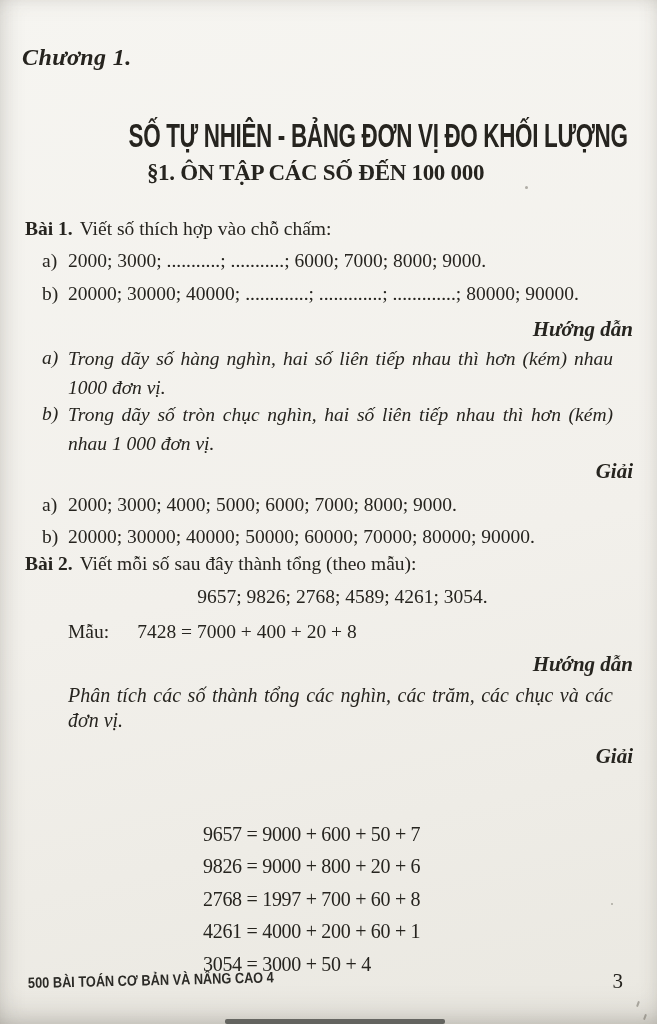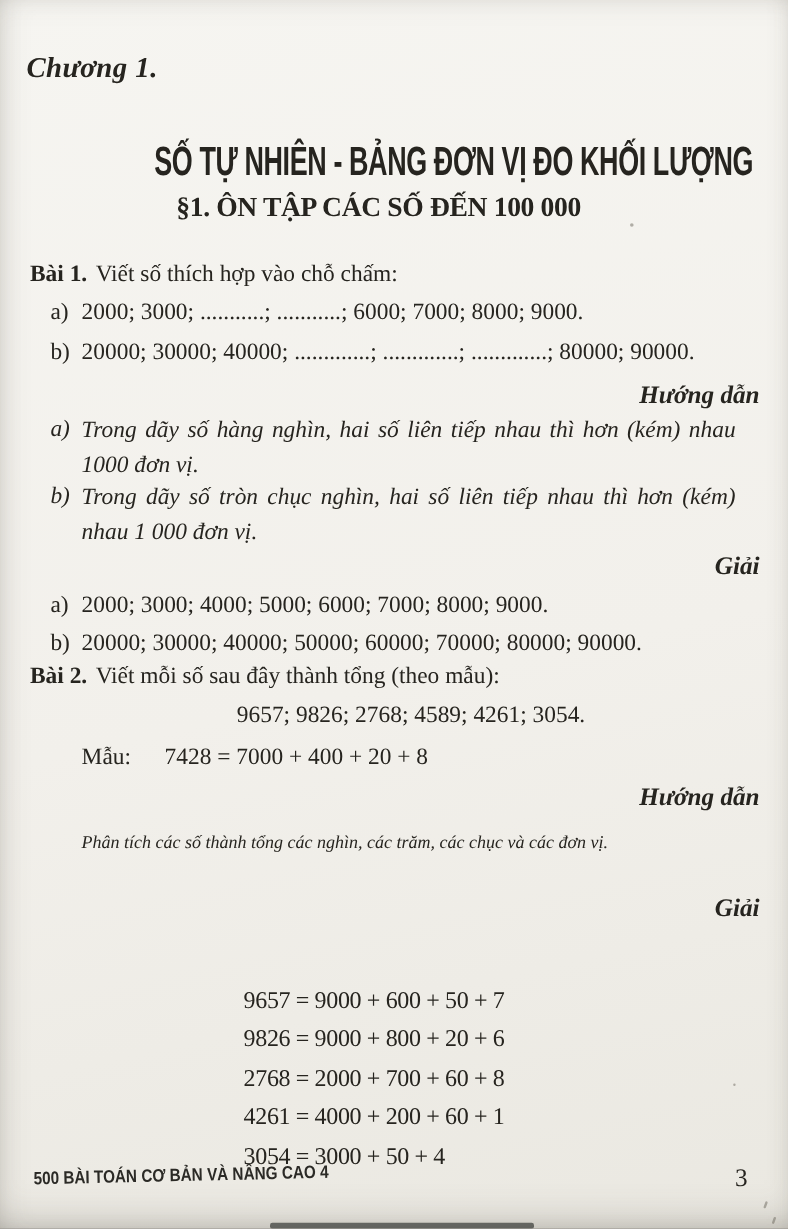--- a/index.html
+++ b/index.html
@@ -32,21 +32,21 @@
   .li.hint { right:44px; font-style:italic; }
   .li.hint .li-text { text-align:justify; line-height:28.5px; }
 
   .heading-c { left:0; right:24px; text-align:right; font-size:21px; font-weight:bold; font-style:italic; line-height:1.25; }
 
   .nums-line { left:0; right:0; top:586px; padding-left:28px; text-align:center; font-size:19.5px; }
 
   .mau-line { left:68px; top:621px; font-size:19.5px; }
   .mau-label { margin-right:28px; }
 
-  .para { left:68px; width:545px; top:683px; font-style:italic; font-size:15px; line-height:40px; text-align:justify; }
+  .para { left:68px; width:545px; top:683px; font-style:italic; font-size:20px; line-height:25px; text-align:justify; }
 
   .equations { left:203px; top:774px; font-size:20px; letter-spacing:-.3px;margin-top:44px; }
   .eq { height:32.4px; line-height:32.4px; white-space:nowrap; }
 
   .footer-title { left:28px; top:974px; font-family:"Liberation Sans","DejaVu Sans",sans-serif;
     font-size:15px; font-weight:bold; color:#2b2a26; transform:rotate(-1.3deg); transform-origin:left center; }
   .squeeze-sm { display:inline-block; transform:scaleX(.85); transform-origin:left center; white-space:nowrap; }
 
   .page-number { right:34px; top:969px; font-size:21px; }
 
@@ -115,21 +115,21 @@
 
   <p class="abs heading-c" style="top:651px">Hướng dẫn</p>
 
   <p class="abs para">Phân tích các số thành tổng các nghìn, các trăm, các chục và các đơn vị.</p>
 
   <p class="abs heading-c" style="top:743px">Giải</p>
 
   <div class="abs equations">
     <div class="eq">9657 = 9000 + 600 + 50 + 7</div>
     <div class="eq">9826 = 9000 + 800 + 20 + 6</div>
-    <div class="eq">2768 = 2000 + 700 + 60 + 8</div>
+    <div class="eq">2768 = 1997 + 700 + 60 + 8</div>
     <div class="eq">4261 = 4000 + 200 + 60 + 1</div>
     <div class="eq">3054 = 3000 + 50 + 4</div>
   </div>
 
   <p class="abs footer-title"><span class="squeeze-sm">500 BÀI TOÁN CƠ BẢN VÀ NÂNG CAO 4</span></p>
 
   <p class="abs page-number">3</p>
 
   <div class="abs scan-bar"></div>
   <div class="abs speck s1"></div>

